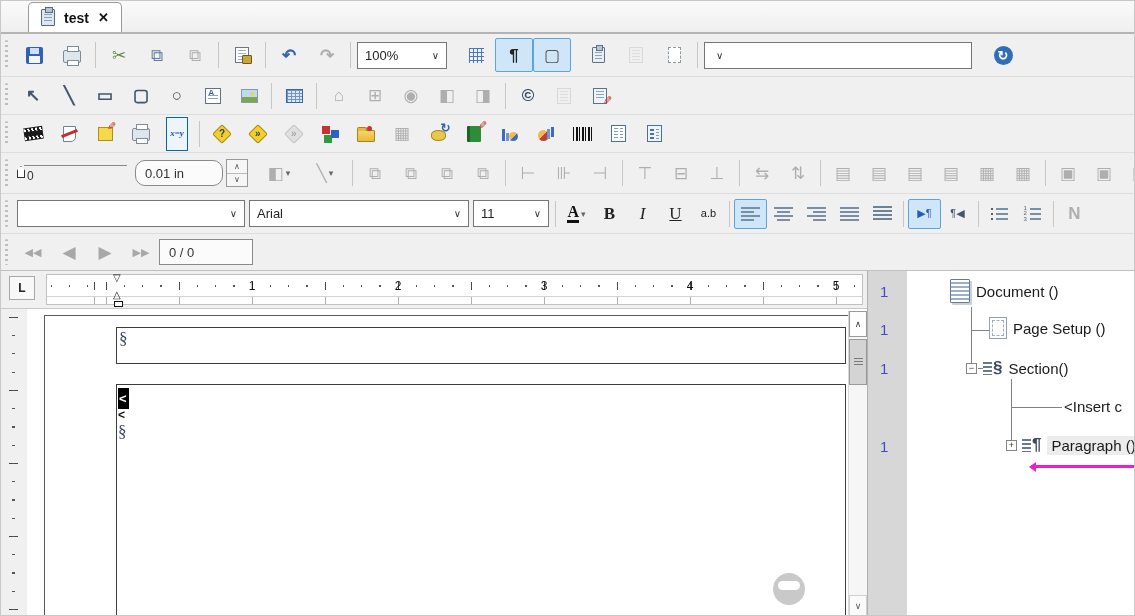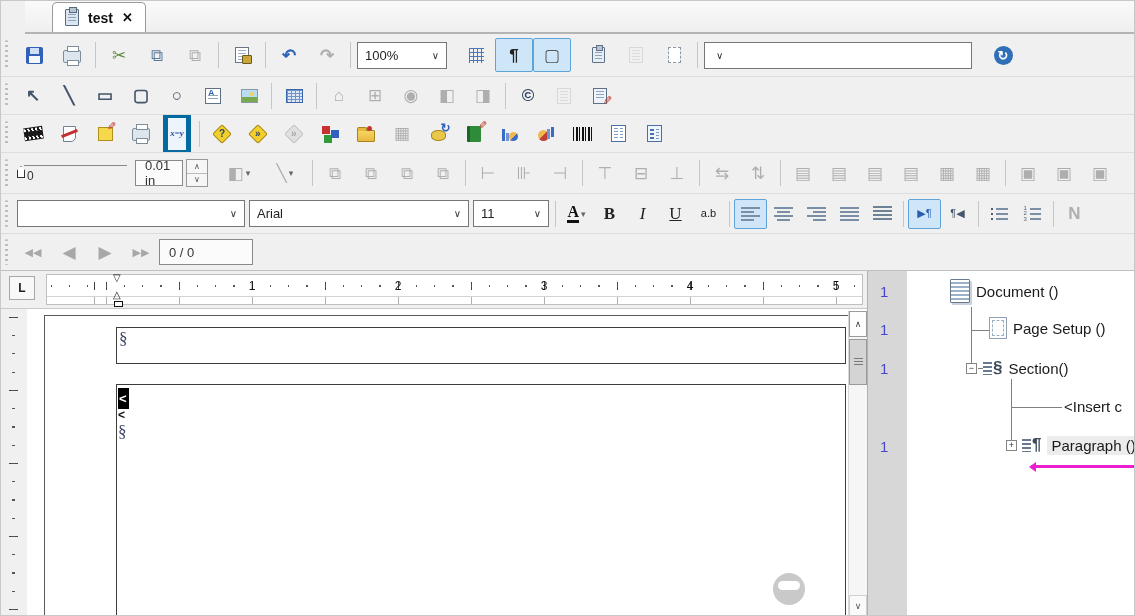--- a/index.html
+++ b/index.html
@@ -1,21 +1,21 @@
 <!DOCTYPE html>
 <html><head>
 <meta charset="utf-8">
 <style>
   * { box-sizing: border-box; margin:0; padding:0; }
   html,body { background:#e8e8e8; }
   body { font-family:"Liberation Sans", sans-serif; }
   .app { position:relative; width:1135px; height:616px; background:#f0f0f0; overflow:hidden; border:1px solid #c8c8c8; }
 
   
-  .tabbar { height:33px; background:linear-gradient(#fafafa,#efefef); border-bottom:2px solid #b4b4b4; display:flex; align-items:flex-end;margin-left:24px; }
+  .tabbar { height:33px; background:linear-gradient(#fafafa,#efefef); border-bottom:2px solid #b4b4b4; display:flex; align-items:flex-end; }
   .tab { margin-left:27px; height:30px; background:#fff; border:1px solid #9a9a9a; border-bottom:none; border-radius:5px 5px 0 0; display:flex; align-items:center; gap:9px; padding:0 12px; }
   .tab-label { font-size:14px; font-weight:700; color:#111; }
   .tab-close { font-size:13px; font-weight:700; color:#111; cursor:pointer; }
   .ic-tabdoc { width:14px; height:17px; background:#dce6f2; border:1px solid #5a6a7e; border-radius:1px; position:relative; }
   .ic-tabdoc::before { content:""; position:absolute; left:3px; top:-3px; width:6px; height:4px; background:#b8c4d2; border:1px solid #5a6a7e; }
   .ic-tabdoc::after { content:""; position:absolute; left:2px; top:4px; right:2px; height:9px; background:repeating-linear-gradient(#8ea2b8 0 1px,transparent 1px 3px); }
 
   
   .toolbar { display:flex; align-items:center; border-bottom:1px solid #ddd; background:#f0f0f0; overflow:hidden; flex-wrap:nowrap; }
   .tb1 { height:43px; } .tb2 { height:38px; } .tb3 { height:38px; } .tb4 { height:41px; } .tb5 { height:40px; } .tbnav { height:37px; border-bottom:1px solid #c0c0c0; }
@@ -69,21 +69,21 @@
   .ic-docedit { width:14px; height:16px; background:#eef4fb; border:1px solid #5f7186; position:relative; }
   .ic-docedit::before { content:""; position:absolute; left:2px; top:2px; right:2px; height:9px; background:repeating-linear-gradient(#8ea2b8 0 1px,transparent 1px 3px); }
   .ic-docedit::after { content:"✎"; position:absolute; right:-6px; bottom:-3px; color:#c23b2e; font-size:11px; transform:scaleX(-1); }
   .ic-film { width:19px; height:13px; background:#1a1a1a; position:relative; transform:rotate(-8deg); }
   .ic-film::before { content:""; position:absolute; top:1px; left:0; right:0; height:3px; background:repeating-linear-gradient(90deg,#fff 0 2px,transparent 2px 4px); }
   .ic-film::after { content:""; position:absolute; bottom:1px; left:0; right:0; height:3px; background:repeating-linear-gradient(90deg,#fff 0 2px,transparent 2px 4px); }
   .ic-ribbon { width:13px; height:16px; background:#fff; border:1px solid #708096; border-radius:0 0 5px 0; position:relative; }
   .ic-ribbon::before { content:""; position:absolute; left:-3px; top:5px; width:17px; height:3px; background:#c03030; transform:rotate(-22deg); }
   .ic-note { width:15px; height:14px; background:#f5d94a; border:1px solid #b09018; position:relative; }
   .ic-note::after { content:"✎"; position:absolute; right:-5px; top:-7px; color:#c23b2e; font-size:11px; transform:scaleX(-1); }
-  .ic-formula { min-width:22px; height:27px; border:5px solid #0369a1; background:#eef4fc; color:#2a4f9a !important; font:italic 700 9px/13px "Liberation Serif",serif; padding:16px 2px; }
+  .ic-formula { min-width:22px; height:27px; border:1px solid #0369a1; background:#eef4fc; color:#2a4f9a !important; font:italic 700 9px/13px "Liberation Serif",serif; padding:16px 2px; }
   .ic-diamond { width:14px; height:14px; background:#f2cf2a; border:1px solid #a8881a; border-radius:2px; transform:rotate(45deg); }
   .ic-diamond::after { content:attr(data-g); transform:rotate(-45deg); font-size:10px; font-weight:700; color:#30435e; }
   .ic-cubes { width:8px; height:8px; background:#c83232; margin:2px 10px 10px 2px; box-shadow:9px 4px 0 #3060c0, 2px 9px 0 #2f9a3a; }
   .ic-folder { width:18px; height:12px; background:linear-gradient(#f6d565,#e8b93e); border:1px solid #a8841e; border-radius:1px; position:relative; margin-top:4px; }
   .ic-folder::before { content:""; position:absolute; left:-1px; top:-4px; width:8px; height:3px; background:#e8b93e; border:1px solid #a8841e; border-bottom:none; border-radius:2px 2px 0 0; }
   .ic-folder::after { content:""; position:absolute; right:2px; top:-5px; width:5px; height:5px; border-radius:50%; background:#c83232; }
   .ic-db { width:15px; height:11px; background:#e8c84a; border:1px solid #a8881a; border-radius:50%/40%; position:relative; margin-top:4px; }
   .ic-db::after { content:"↻"; position:absolute; right:-6px; top:-9px; color:#2f63b8; font-weight:700; font-size:12px; }
   .ic-book { width:14px; height:16px; background:#2e8b3a; border-left:3px solid #1e6328; border-radius:1px; position:relative; }
   .ic-book::after { content:"✎"; position:absolute; right:-6px; top:-6px; color:#c23b2e; font-size:11px; transform:scaleX(-1); }
@@ -345,21 +345,21 @@
         <div class="glyph ic-form"></div>
       </div>
     </div>
   <div class="toolbar tb4">
       <div class="grip"></div>
       <div class="widthctl">
         <div class="track"></div>
         <div class="nib"></div>
         <div class="sval">0</div>
       </div>
-      <div class="vbox" style="width: 48px;">0.01 in</div>
+      <div class="vbox" style="width: 88px; border-radius: 10px;">0.01 in</div>
       <div class="spin">
         <div class="sp-up">∧</div>
         <div class="sp-dn">∨</div>
       </div>
       <div class="tgap" style="width: 8px;"></div>
       <div class="tbtn disabled dropbtn">
         <div class="glyph">◧</div>
         <div class="dchev">▾</div>
       </div>
       <div class="tbtn disabled dropbtn">

